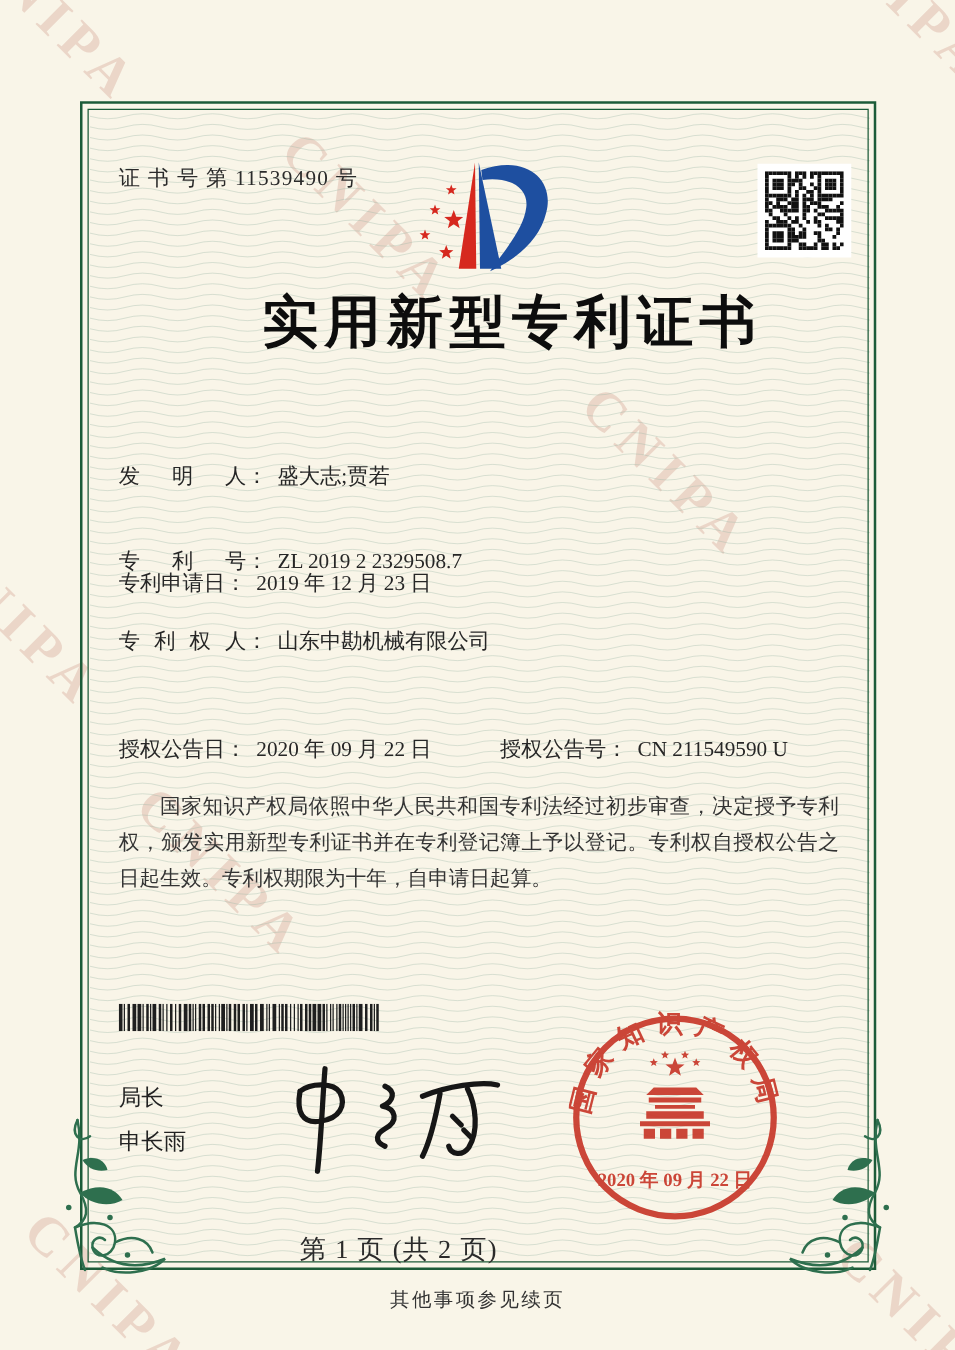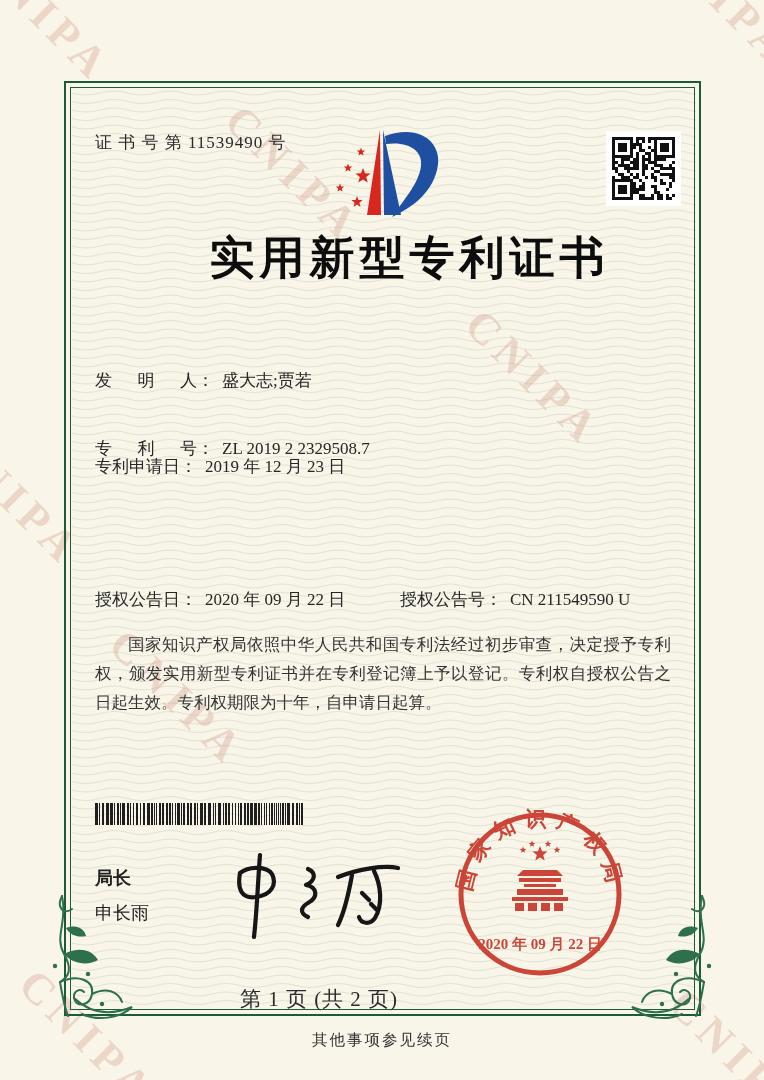--- a/index.html
+++ b/index.html
@@ -48,21 +48,21 @@
   .pair2{position:absolute;left:305px;top:0;white-space:nowrap;}
 
   .paras{position:absolute;left:95px;top:630px;width:576px;font-size:16.5px;line-height:29px;
       color:#333;text-align:justify;}
   .paras p{margin:0;text-indent:2em;}
 
   .barcode{position:absolute;left:95px;top:803px;}
   .barcode rect{fill:#1f1f1f;}
 
   .signer-title{position:absolute;left:95px;top:866px;font-size:18px;color:#222;
-      font-family:"Liberation Sans","DejaVu Sans",sans-serif;font-weight:bold;}
+      font-family:"Liberation Sans","DejaVu Sans",sans-serif;}
   .signer-name{position:absolute;left:95px;top:901px;font-size:18px;color:#222;
       font-family:"Liberation Sans","DejaVu Sans",sans-serif;}
   .signature{position:absolute;left:222px;top:845px;}
   .signature path{fill:none;stroke:#161616;stroke-width:4.2;stroke-linecap:round;stroke-linejoin:round;}
 
   .seal{position:absolute;left:455px;top:808px;opacity:0.93;}
   .seal .ring{fill:none;stroke:#c8392b;stroke-width:5;}
   .seal text{fill:#c8392b;font-weight:bold;}
   .seal-emblem path,.seal-emblem rect{fill:#c8392b;}
 
@@ -495,20 +495,23 @@
 
   <div class="frow r1">
     <span class="flabel jlabel">发明人</span><span class="fcolon">：</span><span class="fvalue">盛大志;贾若</span>
   </div>
   <div class="frow r2">
     <span class="flabel jlabel">专利号</span><span class="fcolon">：</span><span class="fvalue">ZL 2019 2 2329508.7</span>
   </div>
   <div class="frow r3">
     <span class="flabel">专利申请日</span><span class="fcolon">：</span><span class="fvalue">2019 年 12 月 23 日</span>
   </div>
+  <div class="frow r4">
+    <span class="flabel jlabel">专利权人</span><span class="fcolon">：</span><span class="fvalue">山东中勘机械有限公司</span>
+  </div>
   <div class="frow r6">
     <span class="flabel">授权公告日</span><span class="fcolon">：</span><span class="fvalue">2020 年 09 月 22 日</span>
     <span class="pair2">
       <span class="flabel">授权公告号</span><span class="fcolon">：</span><span class="fvalue">CN 211549590 U</span>
     </span>
   </div>
 
   <div class="paras">
     <p>国家知识产权局依照中华人民共和国专利法经过初步审查，决定授予专利权，颁发实用新型专利证书并在专利登记簿上予以登记。专利权自授权公告之日起生效。专利权期限为十年，自申请日起算。</p>
   </div>

